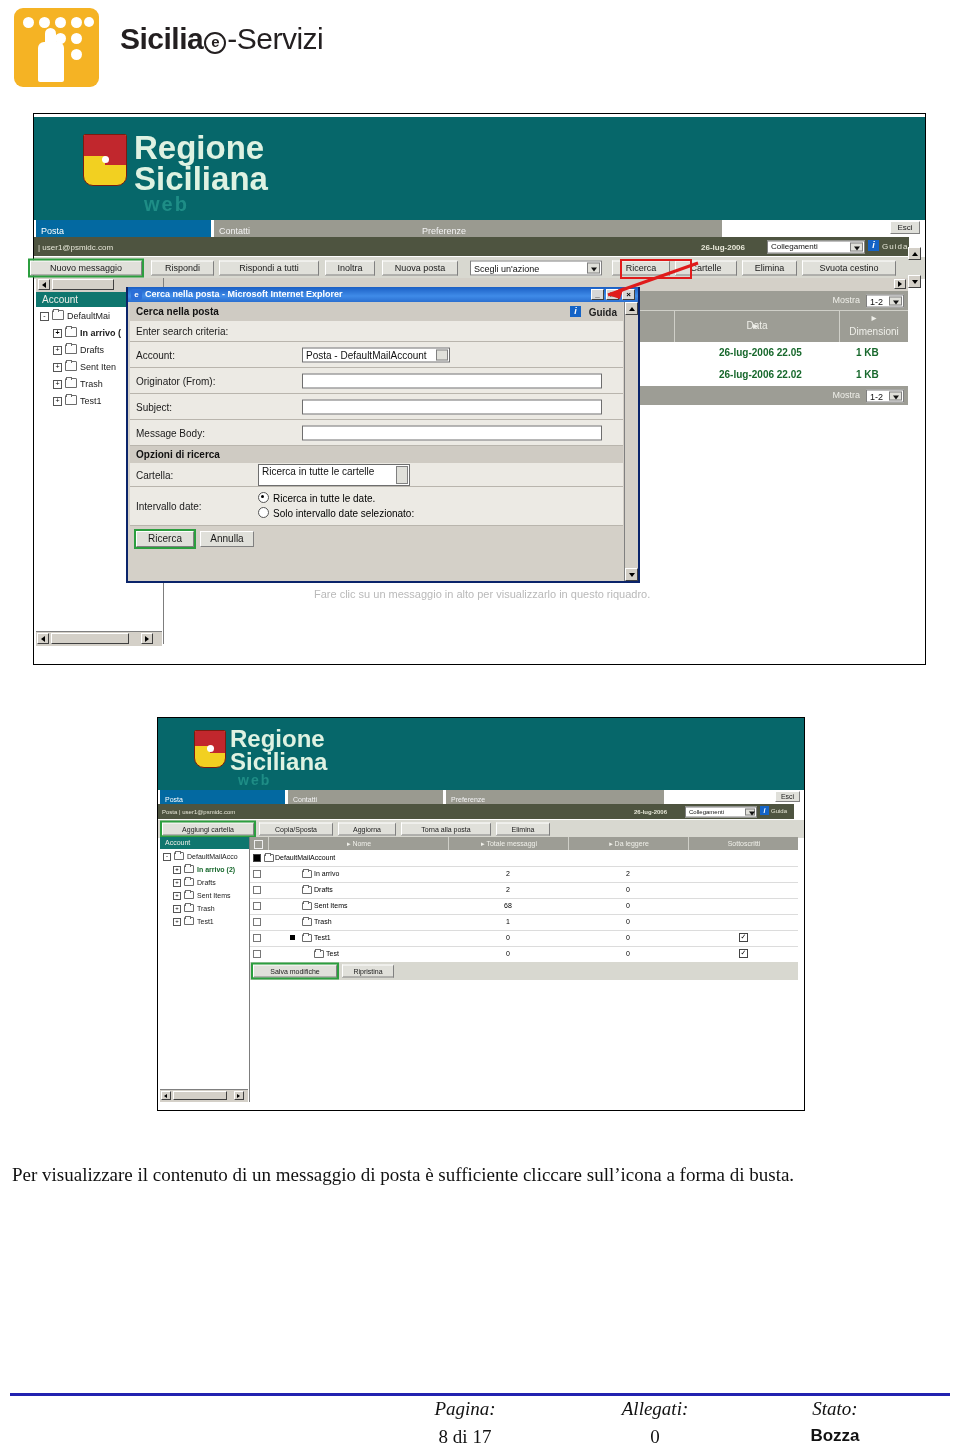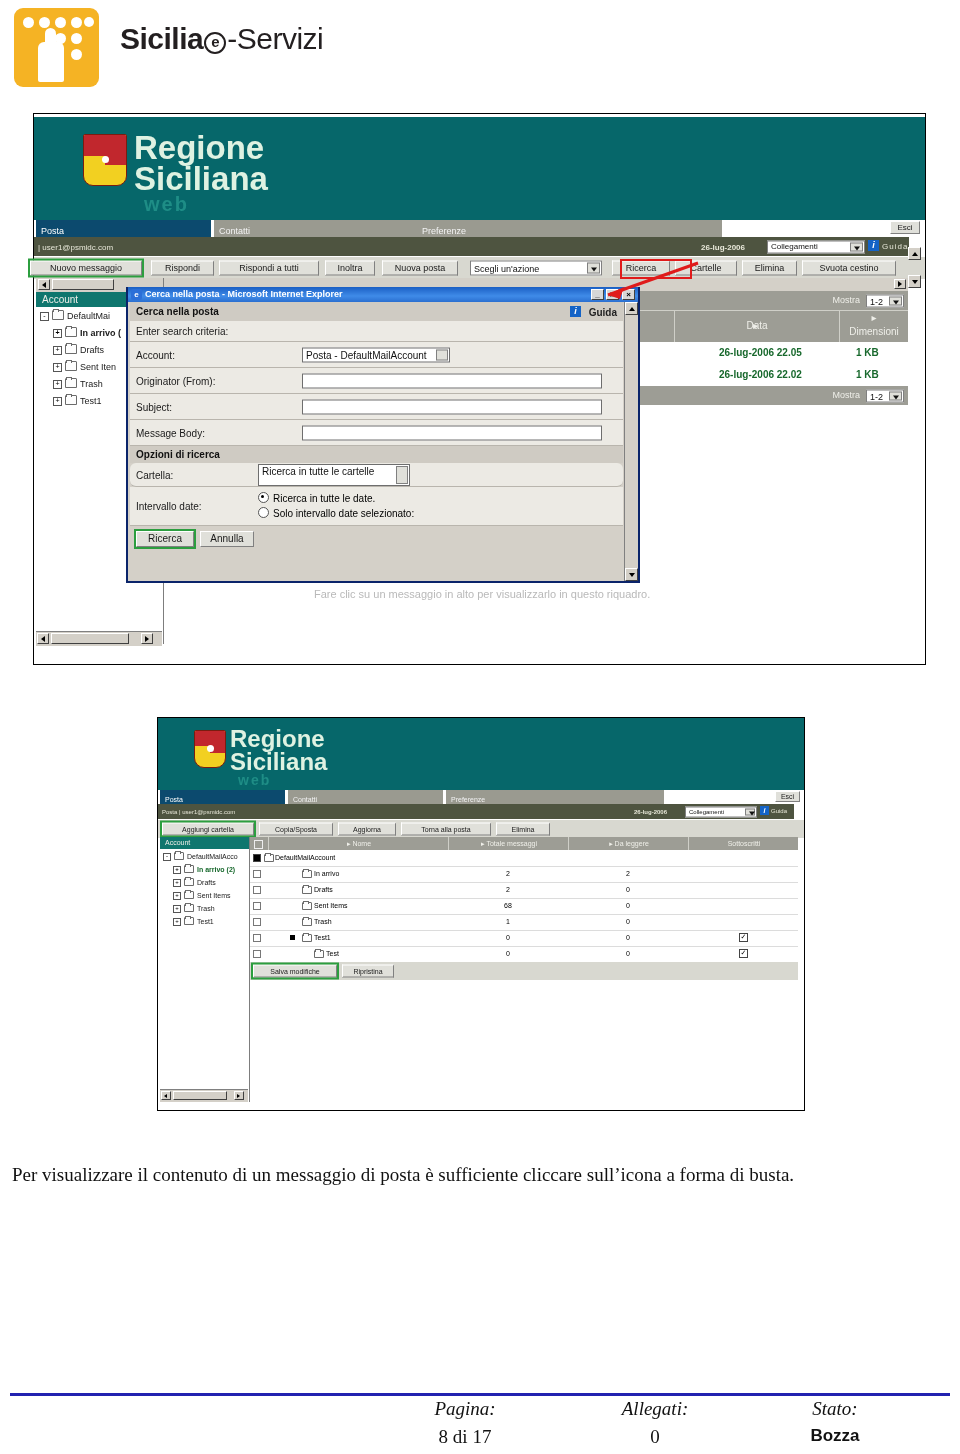--- a/index.html
+++ b/index.html
@@ -25,21 +25,21 @@
   .rs-banner{background:#06676A;position:relative;overflow:hidden;}
   .rs-shield{position:absolute;background:#F2D021;border:1px solid #7a1c10;border-radius:2px 2px 10px 10px;overflow:hidden;}
   .rs-shield .red{position:absolute;right:0;top:0;width:50%;height:60%;background:#C1272D;}
   .rs-shield .redl{position:absolute;left:0;top:0;width:50%;height:42%;background:#C1272D;}
   .rs-shield .trin{position:absolute;left:50%;top:48%;width:7px;height:7px;margin-left:-3px;margin-top:-3px;border-radius:50%;background:#fff;}
   .rs-t1{color:#DFF2E2;font-weight:bold;line-height:1.0;font-family:"Liberation Sans",sans-serif;}
   .rs-web{color:#1E8D86;font-weight:bold;letter-spacing:2px;}
 
   .tabstrip{background:#8a8a80;position:relative;}
   .tab{position:absolute;top:0;height:100%;background:#9a9a90;color:#f2f2f2;box-sizing:border-box;}
-  .tab.active{background:#0c4a6e;color:#fff;}
+  .tab.active{background:#0369a1;color:#fff;}
   .tab .lbl{position:absolute;left:5px;bottom:1px;white-space:nowrap;}
   .acctbar{background:#4E5440;color:#e7e7d8;position:relative;}
   .acctbar .left{position:absolute;left:4px;top:50%;transform:translateY(-50%);white-space:nowrap;}
   .acctbar .dt{position:absolute;top:50%;transform:translateY(-50%);white-space:nowrap;color:#e7e7d8;}
 
   .toolbar{background:#d8d8d0;position:relative;border-top:1px solid #fff;}
   .btn{position:absolute;top:50%;transform:translateY(-50%);background:#E0E0DA;
        border:1px solid #808080;border-top-color:#fff;border-left-color:#fff;
        color:#1a1a1a;text-align:center;box-sizing:border-box;white-space:nowrap;overflow:hidden;}
   .btn.hl{outline:2px solid #2C9E3F;outline-offset:0px;}
@@ -312,21 +312,21 @@
 
     <div class="drow" style="height:25px;">
       <span class="dlabel" style="font-size:10px;">Message Body:</span>
       <div class="dfield" style="width:300px;height:15px;"></div>
     </div>
 
     <div class="dhead" style="height:17px;">
       <span style="position:absolute;left:6px;top:3px;font-size:10px;">Opzioni di ricerca</span>
     </div>
 
-    <div class="drow" style="height:23px;border-radius:6px;">
+    <div class="drow" style="height:23px;">
       <span class="dlabel" style="font-size:10px;">Cartella:</span>
       <div class="dsel" style="left:128px;width:152px;height:22px;font-size:10px;">
         <span style="position:absolute;left:3px;top:1px;">Ricerca in tutte le cartelle</span>
         <span style="position:absolute;right:1px;top:1px;bottom:1px;width:12px;background:#E0E0DA;border:1px solid #808080;box-sizing:border-box;"></span>
       </div>
     </div>
 
     <div class="drow" style="height:38px;">
       <span class="dlabel" style="font-size:10px;">Intervallo date:</span>
       <div style="position:absolute;left:128px;top:5px;font-size:10px;">

